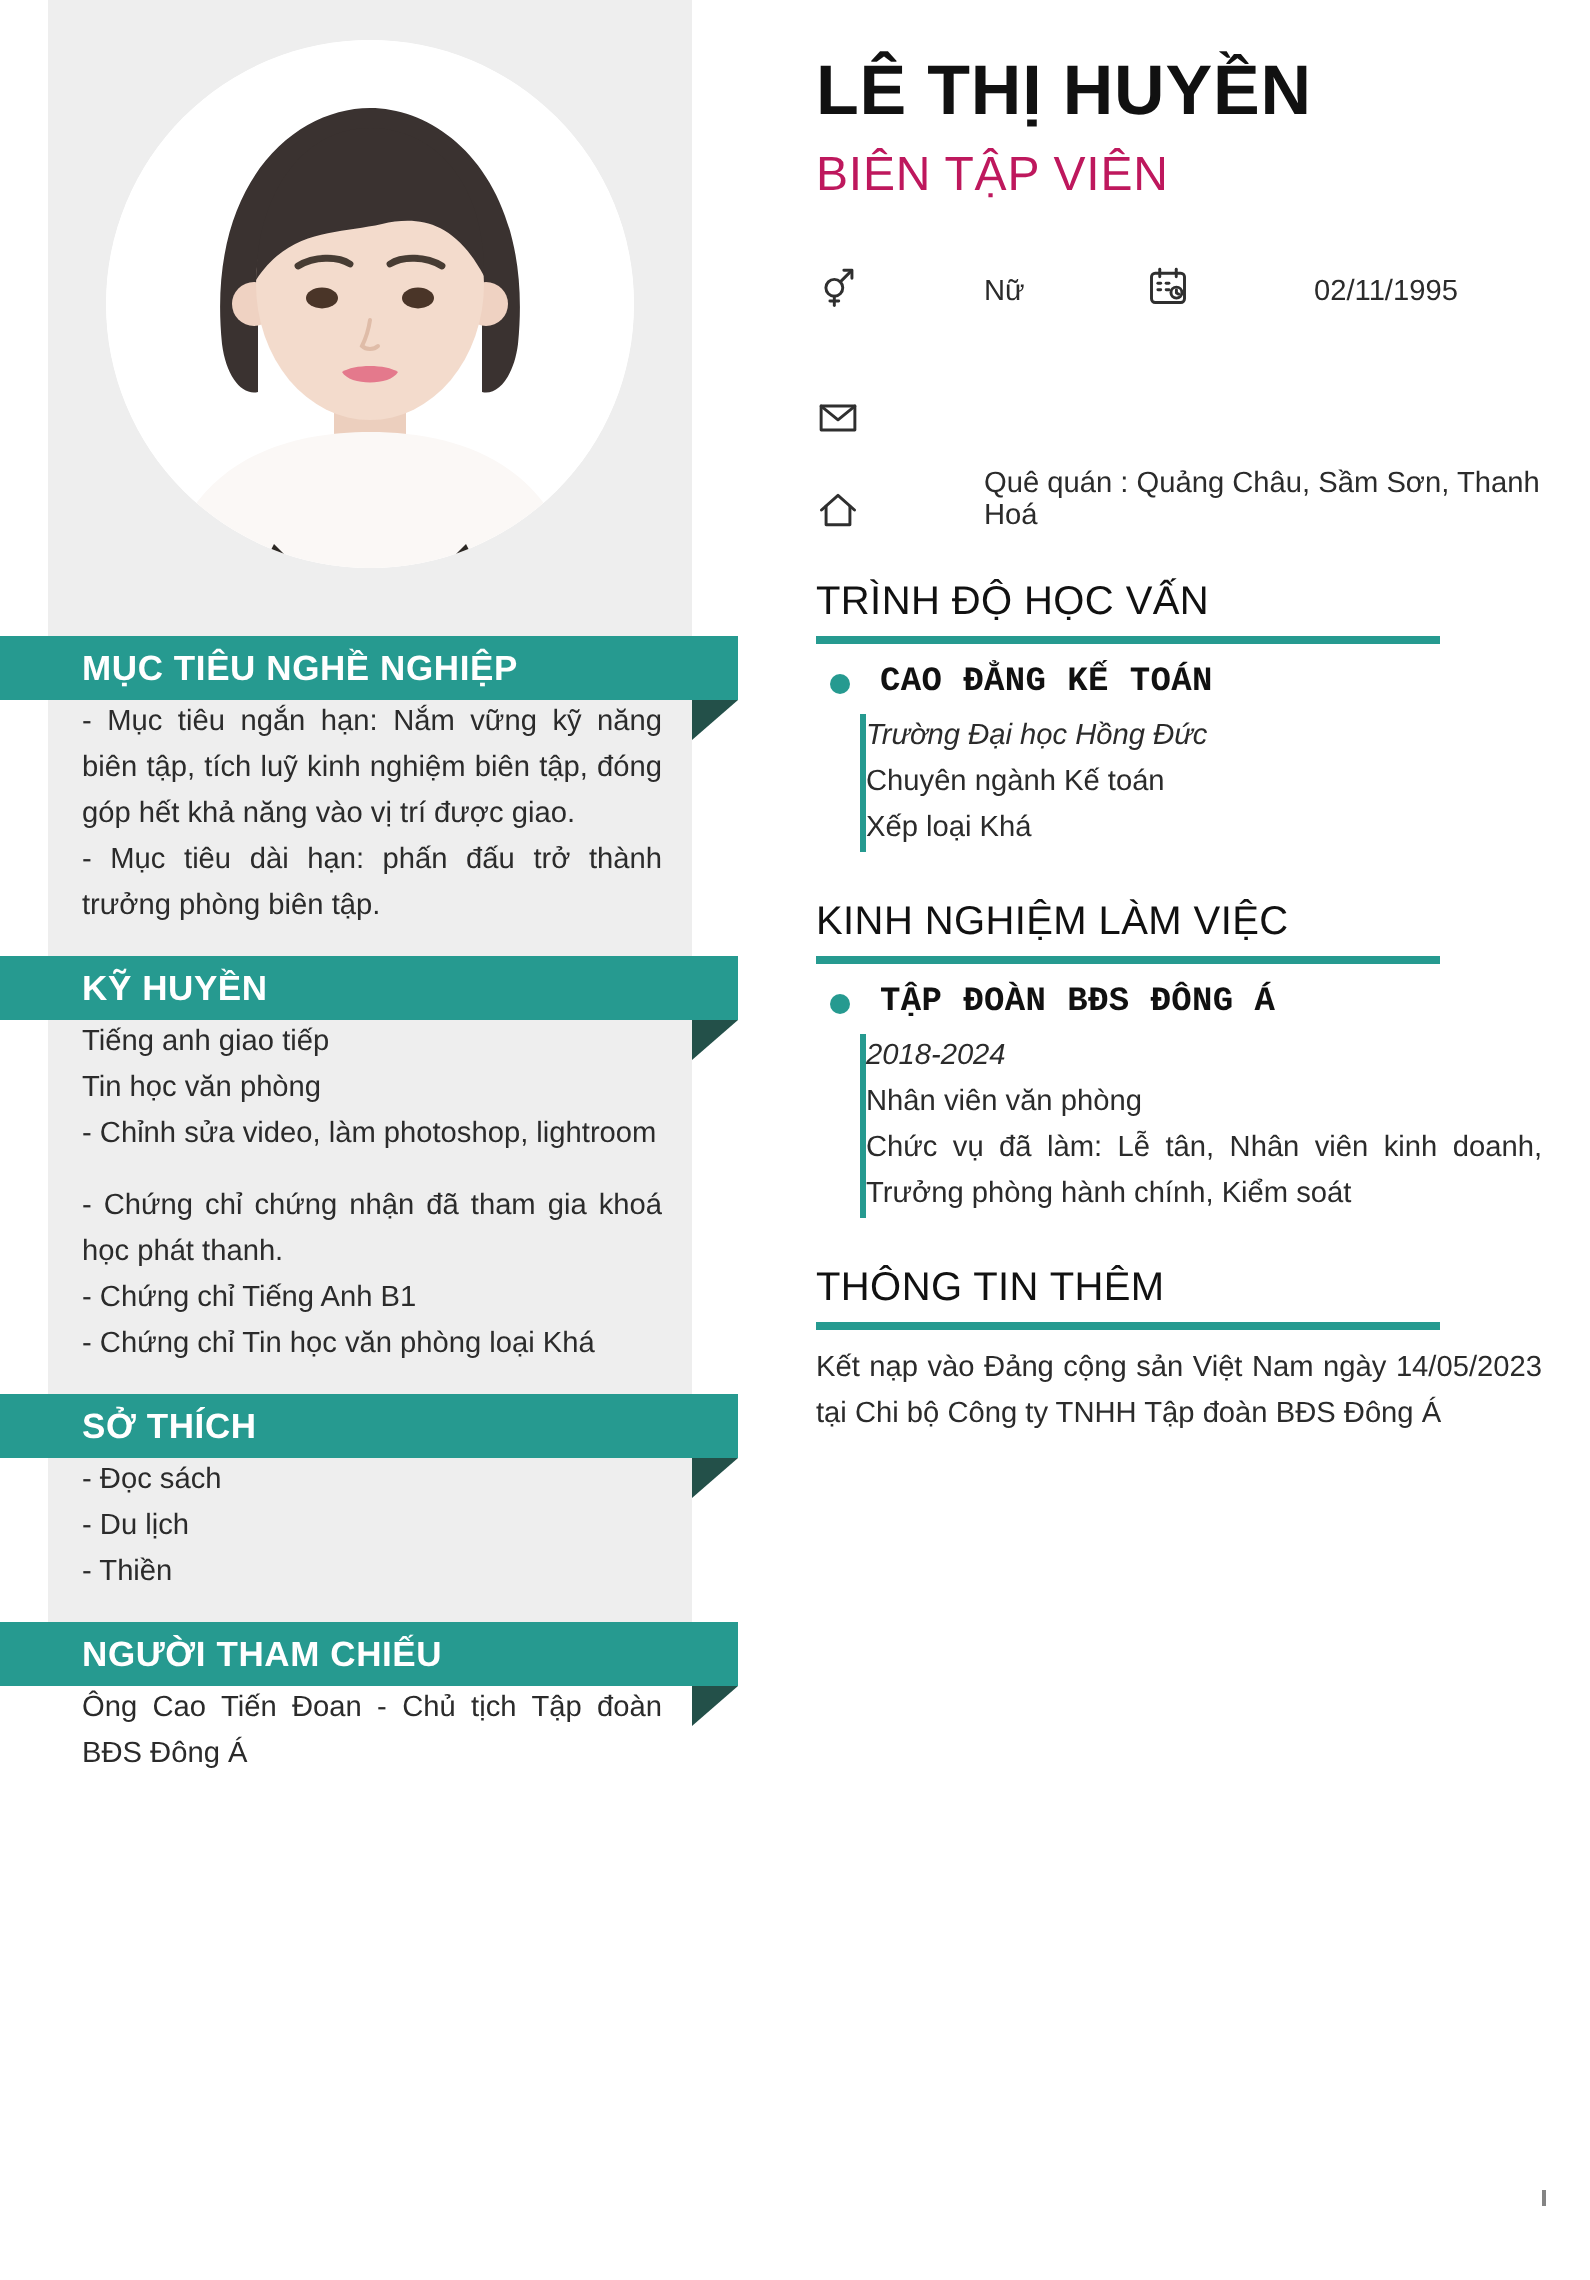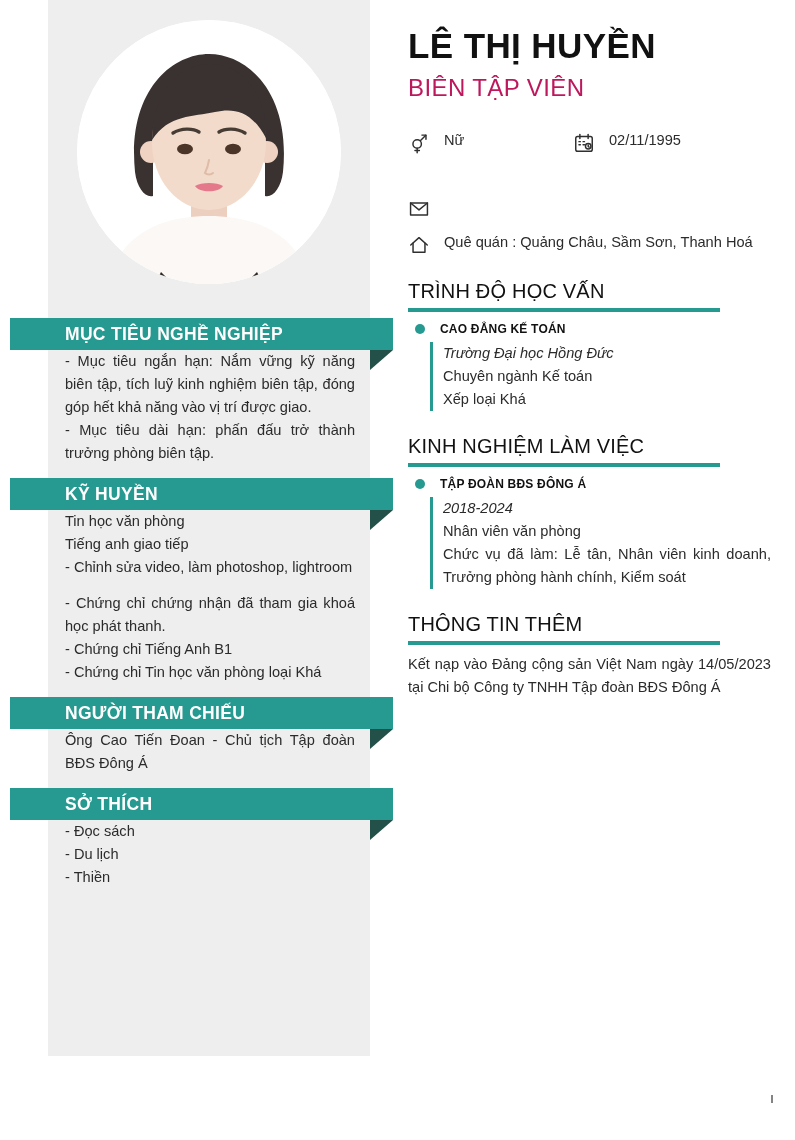--- a/index.html
+++ b/index.html
@@ -8,21 +8,21 @@
     --sidebar_bg:#eeeeee;
     --text:#2b2b2b;
     --heading:#111111;
   }
   html,body{margin:0;padding:0;background:#fff;}
   .page{
     position:relative;width:795px;height:1140px;background:#fff;overflow:hidden;
     font-family:"Liberation Sans",sans-serif;color:var(--text);
   }
   
-  .sidebar{position:absolute;left:48px;top:0;width:322px;height:1056px;background:var(--sidebar_bg);}
+  .sidebar{position:absolute;left:24px;top:0;width:322px;height:820px;background:var(--sidebar_bg);}
   .photo-wrap{padding-top:20px;display:flex;justify-content:center;}
   .avatar-circle{width:264px;height:264px;border-radius:50%;background:#fff;overflow:hidden;}
   .avatar-circle svg{display:block;width:100%;height:100%;}
   .side-section{margin-top:2px;}
   .side-section.first{margin-top:34px;}
   .side-header{
     position:relative;margin-left:-38px;width:383px;height:32px;background:var(--accent);
     color:#fff;display:flex;align-items:center;padding-left:55px;box-sizing:border-box;
     font-weight:bold;font-size:17.5px;letter-spacing:.3px;
   }
@@ -31,33 +31,33 @@
     clip-path:polygon(0 0,100% 0,0 100%);
   }
   .side-body{padding:0 15px 11px 17px;font-size:14.6px;line-height:23px;text-align:justify;}
   .side-body p{margin:0;}
   
   .content{position:absolute;left:408px;top:4px;width:363px;}
   .name{margin:22px 0 0;font-size:35px;font-weight:800;color:var(--heading);letter-spacing:.4px;line-height:1.12;}
   .role{margin:9px 0 0;font-size:24px;font-weight:400;color:#be185d;letter-spacing:.4px;}
   .info{margin-top:30px;font-size:14.6px;}
   .irow{display:flex;align-items:center;}
-  .icell{display:flex;align-items:flex-start;}
+  .icell{display:flex;align-items:flex-end;gap:48px;}
   .icell.first{width:165px;}
   .ic{width:22px;height:22px;margin-right:14px;flex:none;}
   .ic svg{display:block;width:100%;height:100%;stroke:#2f2f2f;fill:none;stroke-width:1.6;stroke-linecap:round;stroke-linejoin:round;}
   .irow2{margin-top:44px;}
   .irow3{margin-top:14px;}
   .m-title{font-size:20px;font-weight:400;color:var(--heading);margin-top:24px;letter-spacing:.2px;}
   .m-underline{width:312px;height:4px;background:var(--accent);margin-top:5px;}
   .entry{margin-top:10px;}
   .entry-head{display:flex;align-items:center;}
   .dot{width:10px;height:10px;border-radius:50%;background:var(--accent);margin-left:7px;flex:none;}
-  .entry-title{margin-left:15px;font-weight:800;font-size:12px;color:var(--heading);letter-spacing:.2px;}
-  .entry-body{margin-left:22px;border-left:3px solid var(--accent);padding-left:10px;margin-top:6px;font-size:14.6px;line-height:23px;text-align:justify;}
+  .entry-title{margin-left:15px;font-weight:800;font-size:17px;color:var(--heading);letter-spacing:.2px;font-family:Liberation Mono, monospace;}
+  .entry-body{margin-left:22px;border-left:3px solid var(--accent);margin-top:6px;font-size:14.6px;line-height:23px;text-align:justify;}
   .entry-body .em{font-style:italic;}
   .m-par{font-size:14.6px;line-height:23px;text-align:justify;margin-top:8px;}
   .artifact{position:absolute;left:771px;top:1095px;width:2px;height:8px;background:#6f6f6f;opacity:.85;}
 </style>
 </head>
 <body>
 
 <div class="page">
 
   <aside class="sidebar">
@@ -104,53 +104,53 @@
         <p>- Mục tiêu dài hạn: phấn đấu trở thành trưởng phòng biên tập.</p>
       </div>
     </section>
 
     <section class="side-section">
       <div class="side-header">
         <span>KỸ HUYỀN</span>
         <span class="fold"></span>
       </div>
       <div class="side-body">
+        <p>Tiếng anh giao tiếp</p>
         <p>Tin học văn phòng</p>
-        <p>Tiếng anh giao tiếp</p>
         <p>- Chỉnh sửa video, làm photoshop, lightroom</p>
       </div>
     </section>
 
     <section class="side-section">
       <div class="side-body">
         <p>- Chứng chỉ chứng nhận đã tham gia khoá học phát thanh.</p>
         <p>- Chứng chỉ Tiếng Anh B1</p>
         <p>- Chứng chỉ Tin học văn phòng loại Khá</p>
       </div>
     </section>
 
     <section class="side-section">
       <div class="side-header">
-        <span>NGƯỜI THAM CHIẾU</span>
-        <span class="fold"></span>
-      </div>
-      <div class="side-body">
-        <p>Ông Cao Tiến Đoan - Chủ tịch Tập đoàn BĐS Đông Á</p>
-      </div>
-    </section>
-
-    <section class="side-section">
-      <div class="side-header">
         <span>SỞ THÍCH</span>
         <span class="fold"></span>
       </div>
       <div class="side-body">
         <p>- Đọc sách</p>
         <p>- Du lịch</p>
         <p>- Thiền</p>
+      </div>
+    </section>
+
+    <section class="side-section">
+      <div class="side-header">
+        <span>NGƯỜI THAM CHIẾU</span>
+        <span class="fold"></span>
+      </div>
+      <div class="side-body">
+        <p>Ông Cao Tiến Đoan - Chủ tịch Tập đoàn BĐS Đông Á</p>
       </div>
     </section>
   </aside>
 
   <main class="content">
     <h1 class="name">LÊ THỊ HUYỀN</h1>
     <h2 class="role">BIÊN TẬP VIÊN</h2>
 
     <div class="info">
       <div class="irow irow1">

